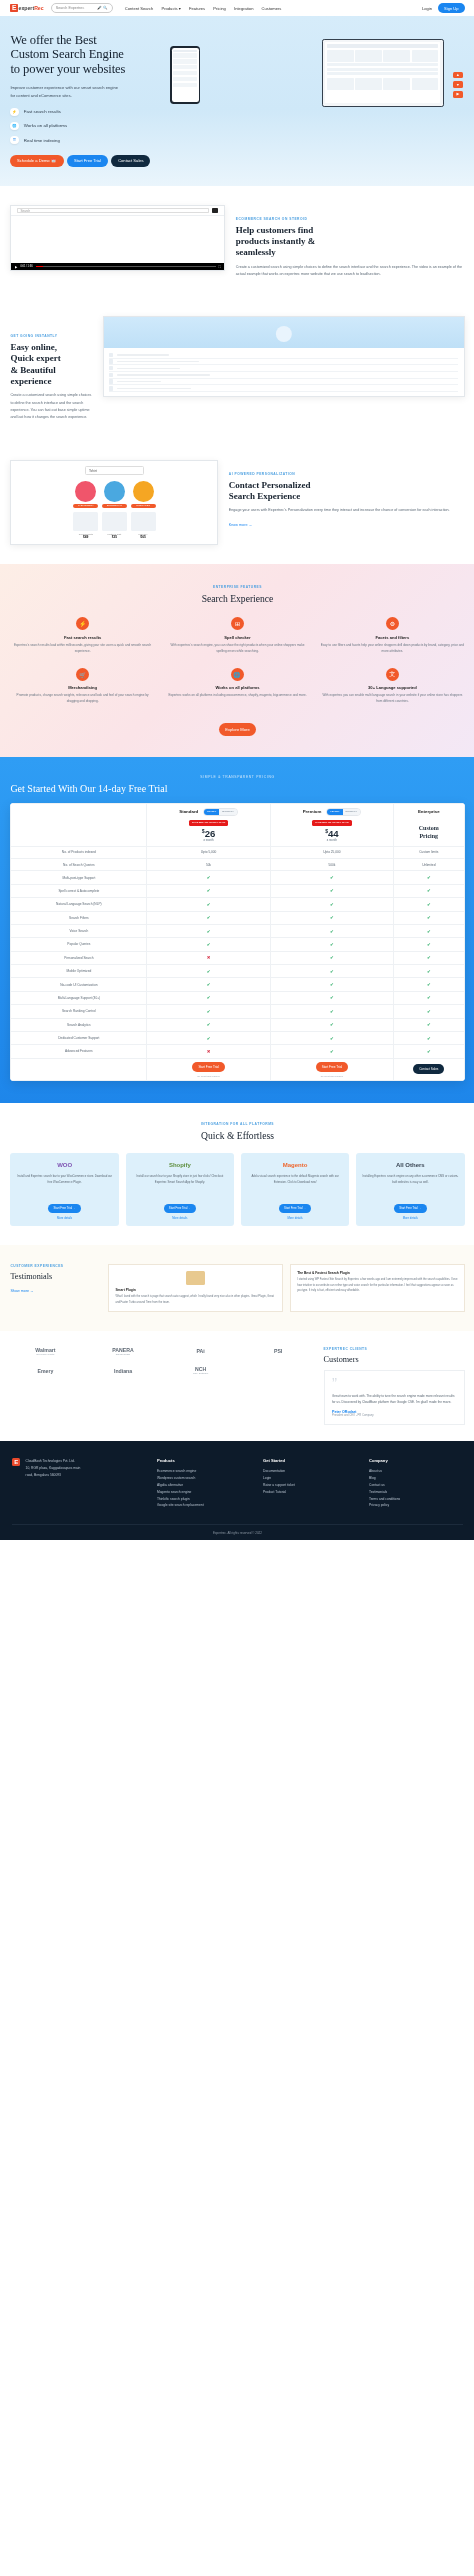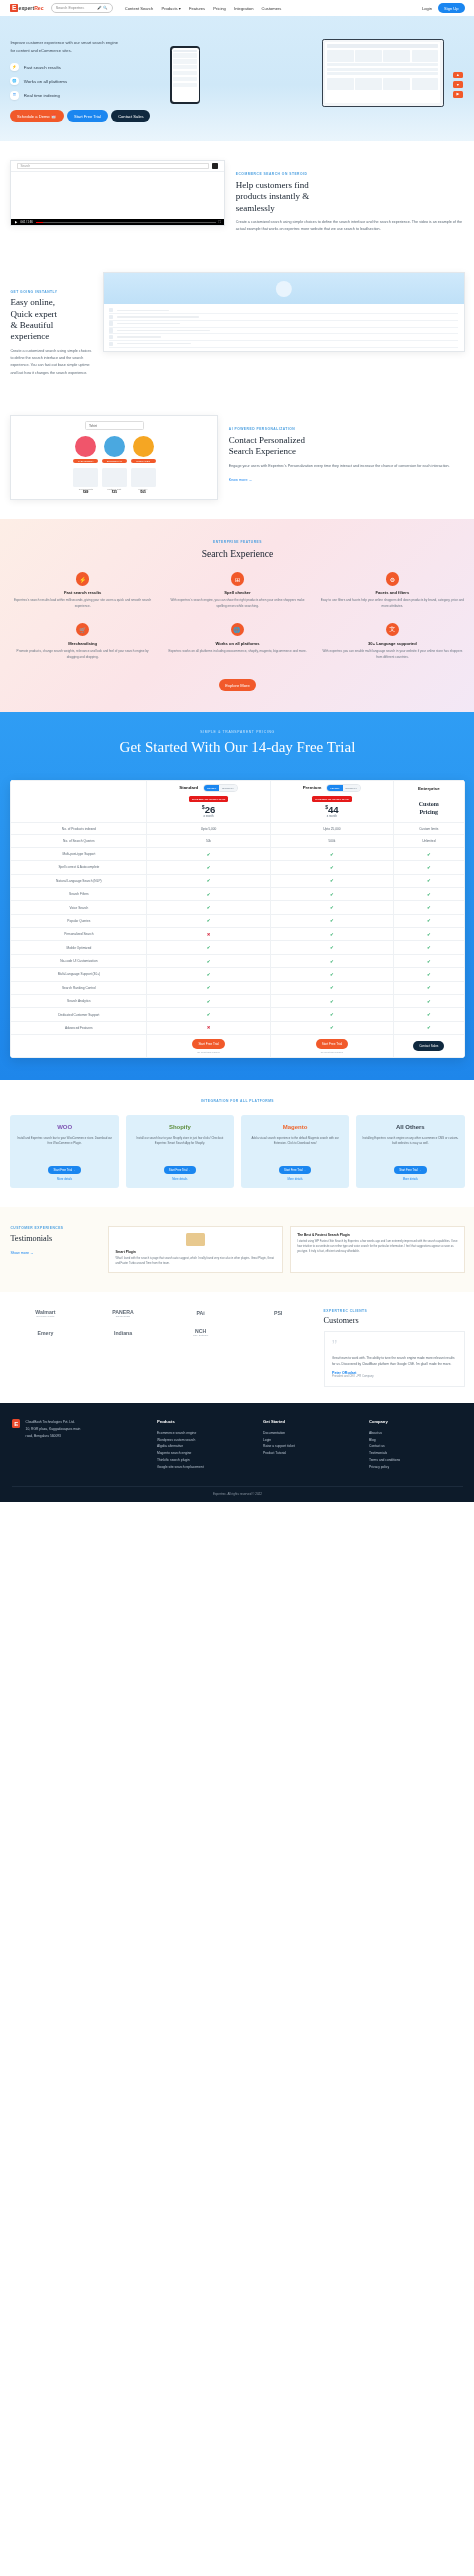--- a/index.html
+++ b/index.html
@@ -57,21 +57,21 @@
   .ph-item { height:4.4px; background:#f1f5f8; border-radius:0.7px; margin-bottom:1.5px; }
   .arrows { position:absolute; right:1.5px; top:42px; display:flex; flex-direction:column; gap:3px; }
   .arr { width:10.4px; height:6.7px; background:#f1592a; border-radius:1.5px; display:flex;
     align-items:center; justify-content:center; color:#fff; font-size:3.7px; }
 
   
   .sec { padding:19px 10.4px; }
   .sec-title { text-align:center; font-size:9.6px; color:#16212e; margin-bottom:12px; }
   .dot { display:inline-block; width:3px; height:3px; border-radius:50%; background:#f1592a; vertical-align:middle; margin-left:3px; }
   .eyebrow { font-size:3.3px; letter-spacing:0.5px; color:#4b9fe0; text-transform:uppercase; margin-bottom:3.7px; font-weight:bold; }
-  .h2 { font-size:9px; line-height:1.25; color:#16212e; font-weight:normal; margin-bottom:5.2px; }
+  .h2 { font-size:9px; line-height:1.25; color:#16212e; font-weight:bold; margin-bottom:5.2px; }
   .para { font-size:3.7px; line-height:2; color:#5b6875; }
   .link-more { font-size:3.7px; color:#1a86f0; margin-top:5.2px; display:inline-block; text-decoration:none; }
 
   
   .vid-wrap { display:flex; gap:10.4px; align-items:flex-start; }
   .video { width:215px; background:#fff; border:0.7px solid #e3e7eb; box-shadow:0 1.5px 6.7px rgba(0,0,0,.08); }
   .v-top { height:10.4px; border-bottom:0.7px solid #eceff2; display:flex; align-items:center; padding:0 6px; gap:3px; }
   .v-inp { flex:1; height:5.2px; border:0.7px solid #ddd; border-radius:0.7px; font-size:3px; color:#999; padding-left:2.2px; line-height:5.2px; }
   .v-btn { width:6.7px; height:5.2px; background:#222; border-radius:0.7px; }
   .v-body { height:47px; background:#fff; }
@@ -114,21 +114,21 @@
   .f-item { text-align:center; }
   .f-ico { width:13.3px; height:13.3px; border-radius:50%; background:#f1592a; margin:0 auto 4.4px;
     display:flex; align-items:center; justify-content:center; color:#fff; font-size:6px; }
   .f-ttl { font-size:4.1px; color:#222; font-weight:bold; margin-bottom:3px; }
   .f-txt { font-size:3.1px; line-height:1.9; color:#6a7682; }
   .f-cta { text-align:center; margin-top:15px; }
 
   
   .pricing { background:linear-gradient(180deg,#2f9df4,#1e86ea); padding:18px 10.4px 22px; }
   .pr-eye { text-align:center; font-size:3.3px; letter-spacing:0.7px; color:#cfe7fb; text-transform:uppercase; margin-bottom:4.4px; }
-  .pr-title { text-align:center; font-size:15px; color:#fff; margin-bottom:24px; }
+  .pr-title { text-align:left; font-size:10px; color:#fff; margin-bottom:9px; }
   .pr-card { background:#fff; border-radius:3.7px; overflow:hidden; box-shadow:0 3px 12px rgba(0,0,0,.12); }
   table { width:100%; border-collapse:collapse; }
   th, td { border:0.7px solid #eef1f4; padding:3.7px 2.2px; font-size:3.2px; text-align:center; color:#5c6874; }
   th { background:#fff; }
   .pl-name { font-size:4.4px; color:#222; font-weight:bold; }
   .toggle { display:inline-flex; border-radius:5.2px; overflow:hidden; border:0.7px solid #e3e7eb; margin-left:3.7px; vertical-align:middle; }
   .toggle span { font-size:2.4px; padding:1.5px 3px; }
   .tg-on { background:#1a86f0; color:#fff; }
   .tg-off { background:#f2f5f8; color:#8b97a3; }
   .save { background:#e51a1a; color:#fff; font-size:2.4px; padding:1.5px 3px; border-radius:1.5px; display:inline-block; margin-bottom:2.2px; }
@@ -207,20 +207,25 @@
   </div>
   <div class="hdr-right">
     <a>Login</a>
     <a class="signup">Sign Up</a>
   </div>
 </div>
 
 <div class="hero">
   <div class="hero-in">
     <div class="hero-l">
+      <h1 class="hero-h1 serif">
+        <div>We offer the Best</div>
+        <div>Custom Search Engine</div>
+        <div>to power your websites</div>
+      </h1>
       <div class="hero-sub">Improve customer experience with our smart search engine for content and eCommerce sites.</div>
       <div class="bullets">
         <div class="bullet">
           <span class="bi">⚡</span>
           <span>Fast search results</span>
         </div>
         <div class="bullet">
           <span class="bi">🌐</span>
           <span>Works on all platforms</span>
         </div>
@@ -581,20 +586,21 @@
         <td><span class="tbtn">Start Free Trial</span><div class="tnote">No credit card required</div></td>
         <td><span class="tbtn navy">Contact Sales</span></td>
       </tr>
     </tbody>
       </table>
   </div>
 </div>
 
 <div class="sec">
   <div class="eyebrow" style="text-align:center">INTEGRATION FOR ALL PLATFORMS</div>
+  <div class="sec-title serif">Quick &amp; Effortless</div>
   <div class="plat-grid">
     <div class="plat">
       <div class="plat-logo" style="color:#7f54b3">WOO</div>
       <div class="plat-txt">Install and Expertrec search bar to your WooCommerce store. Download our free WooCommerce Plugin.</div>
       <span class="plat-btn">Start Free Trial →</span>
       <a class="plat-more">More details</a>
     </div>
     <div class="plat">
       <div class="plat-logo" style="color:#5e8e3e">Shopify</div>
       <div class="plat-txt">Install our search bar to your Shopify store in just few clicks! Checkout Expertrec Smart Search App for Shopify.</div>

